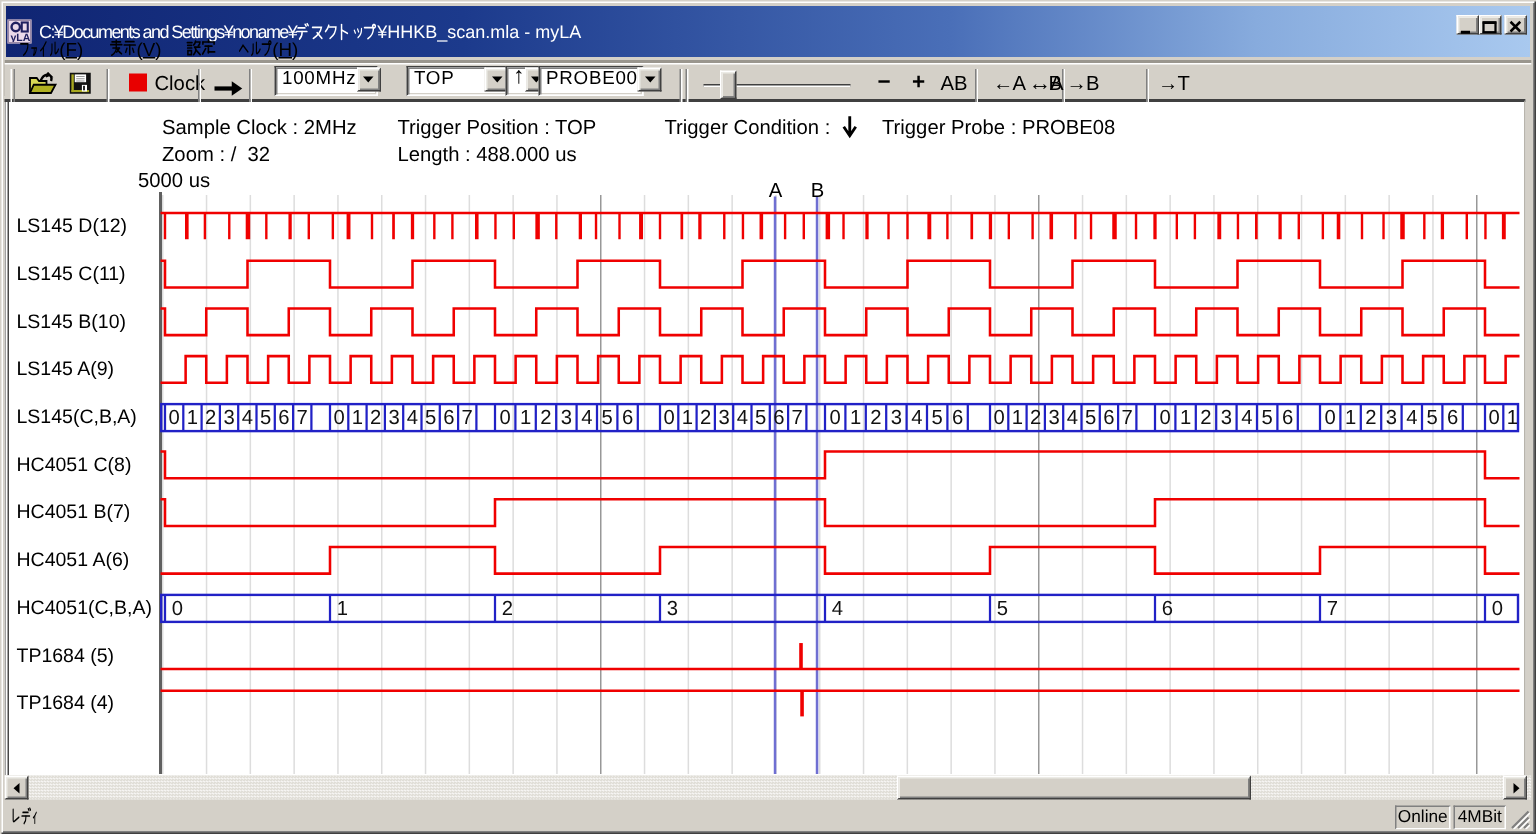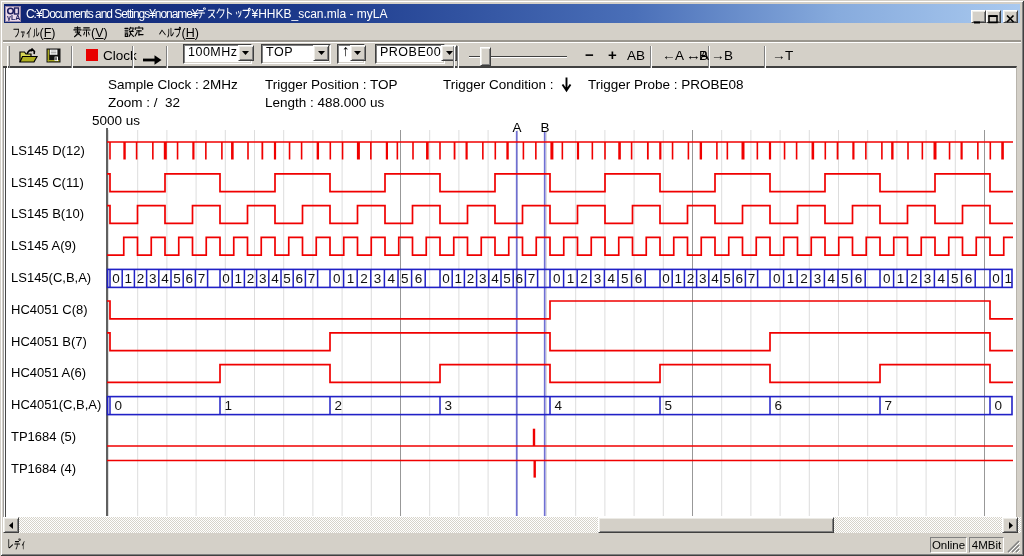--- a/index.html
+++ b/index.html
@@ -1,17 +1,17 @@
 <!DOCTYPE html>
 <html><head><meta charset="utf-8"><style>
 * { margin:0; padding:0; box-sizing:border-box; }
 html,body { width:1024px; height:556px; overflow:hidden; }
 body { font-family:"Liberation Sans",sans-serif; background:#d4d0c8; position:relative; }
 .abs { position:absolute; }
-.titlebar { left:4px; top:4px; width:1016px; height:19px;
+.titlebar { left:4px; top:4px; width:1016px; height:34px;
   background:linear-gradient(90deg,#102573 0%,#1c3a8c 30%,#4a6fb8 62%,#87abdd 82%,#a9c9ef 100%);
   display:flex; align-items:center; }
 .ticon { width:16px; height:16px; margin-left:1px; background:#ead9ea; border:1px solid #9a8aa8; position:relative; }
 .ttext { color:#fff; font-size:12px; margin-left:5px; white-space:nowrap; display:flex; align-items:center; }
 .tbtn { position:absolute; top:6px; width:15px; height:13px; background:#d4d0c8;
   border:1px solid; border-color:#fff #404040 #404040 #fff; box-shadow:inset 1px 1px 0 #ecebe6, inset -1px -1px 0 #808080; }
 .menubar { left:3px; top:23px; width:1018px; height:19px; display:flex; align-items:center; font-size:12.5px; }
 .mitem { display:flex; align-items:center; white-space:nowrap; top:2.5px; }
 .toolbar { left:3px; top:42px; width:1018px; height:24px; border-top:1px solid #fff; box-shadow:0 -2px 0 #9a968e; }
 .sep { position:absolute; top:3px; width:2px; height:22px; border-left:1px solid #808080; border-right:1px solid #fff; }
@@ -190,37 +190,37 @@
       </svg></span>
 <span class="sep" style="left:163px"></span>
 <span class="combo" style="left:180px;width:69px">
       <span class="lbl">100MHz</span>
       <span class="cbtn">
         <svg width="9" height="8">
           <path d="M1 2h7L4.5 6z" fill="#000"></path>
         </svg>
       </span>
     </span>
-<span class="combo" style="left:258px;width:70px">
+<span class="combo" style="left:268px;width:70px">
       <span class="lbl">TOP</span>
       <span class="cbtn">
         <svg width="9" height="8">
           <path d="M1 2h7L4.5 6z" fill="#000"></path>
         </svg>
       </span>
     </span>
 <span class="combo" style="left:334px;width:28px">
       <span class="lbl" style="font-size:15.5px;margin-top:-3px;letter-spacing:0">↑</span>
       <span class="cbtn">
         <svg width="9" height="8">
           <path d="M1 2h7L4.5 6z" fill="#000"></path>
         </svg>
       </span>
     </span>
-<span class="combo" style="left:372px;width:70px">
+<span class="combo" style="left:356px;width:70px">
       <span class="lbl">PROBE00</span>
       <span class="cbtn">
         <svg width="9" height="8">
           <path d="M1 2h7L4.5 6z" fill="#000"></path>
         </svg>
       </span>
     </span>
 <span class="sep" style="left:450px"></span>
     <span class="sep" style="left:454px"></span>
 <span class="abs" style="left:466px;top:13px;width:98px;height:2px;background:#404040;border-bottom:1px solid #fff"></span>

